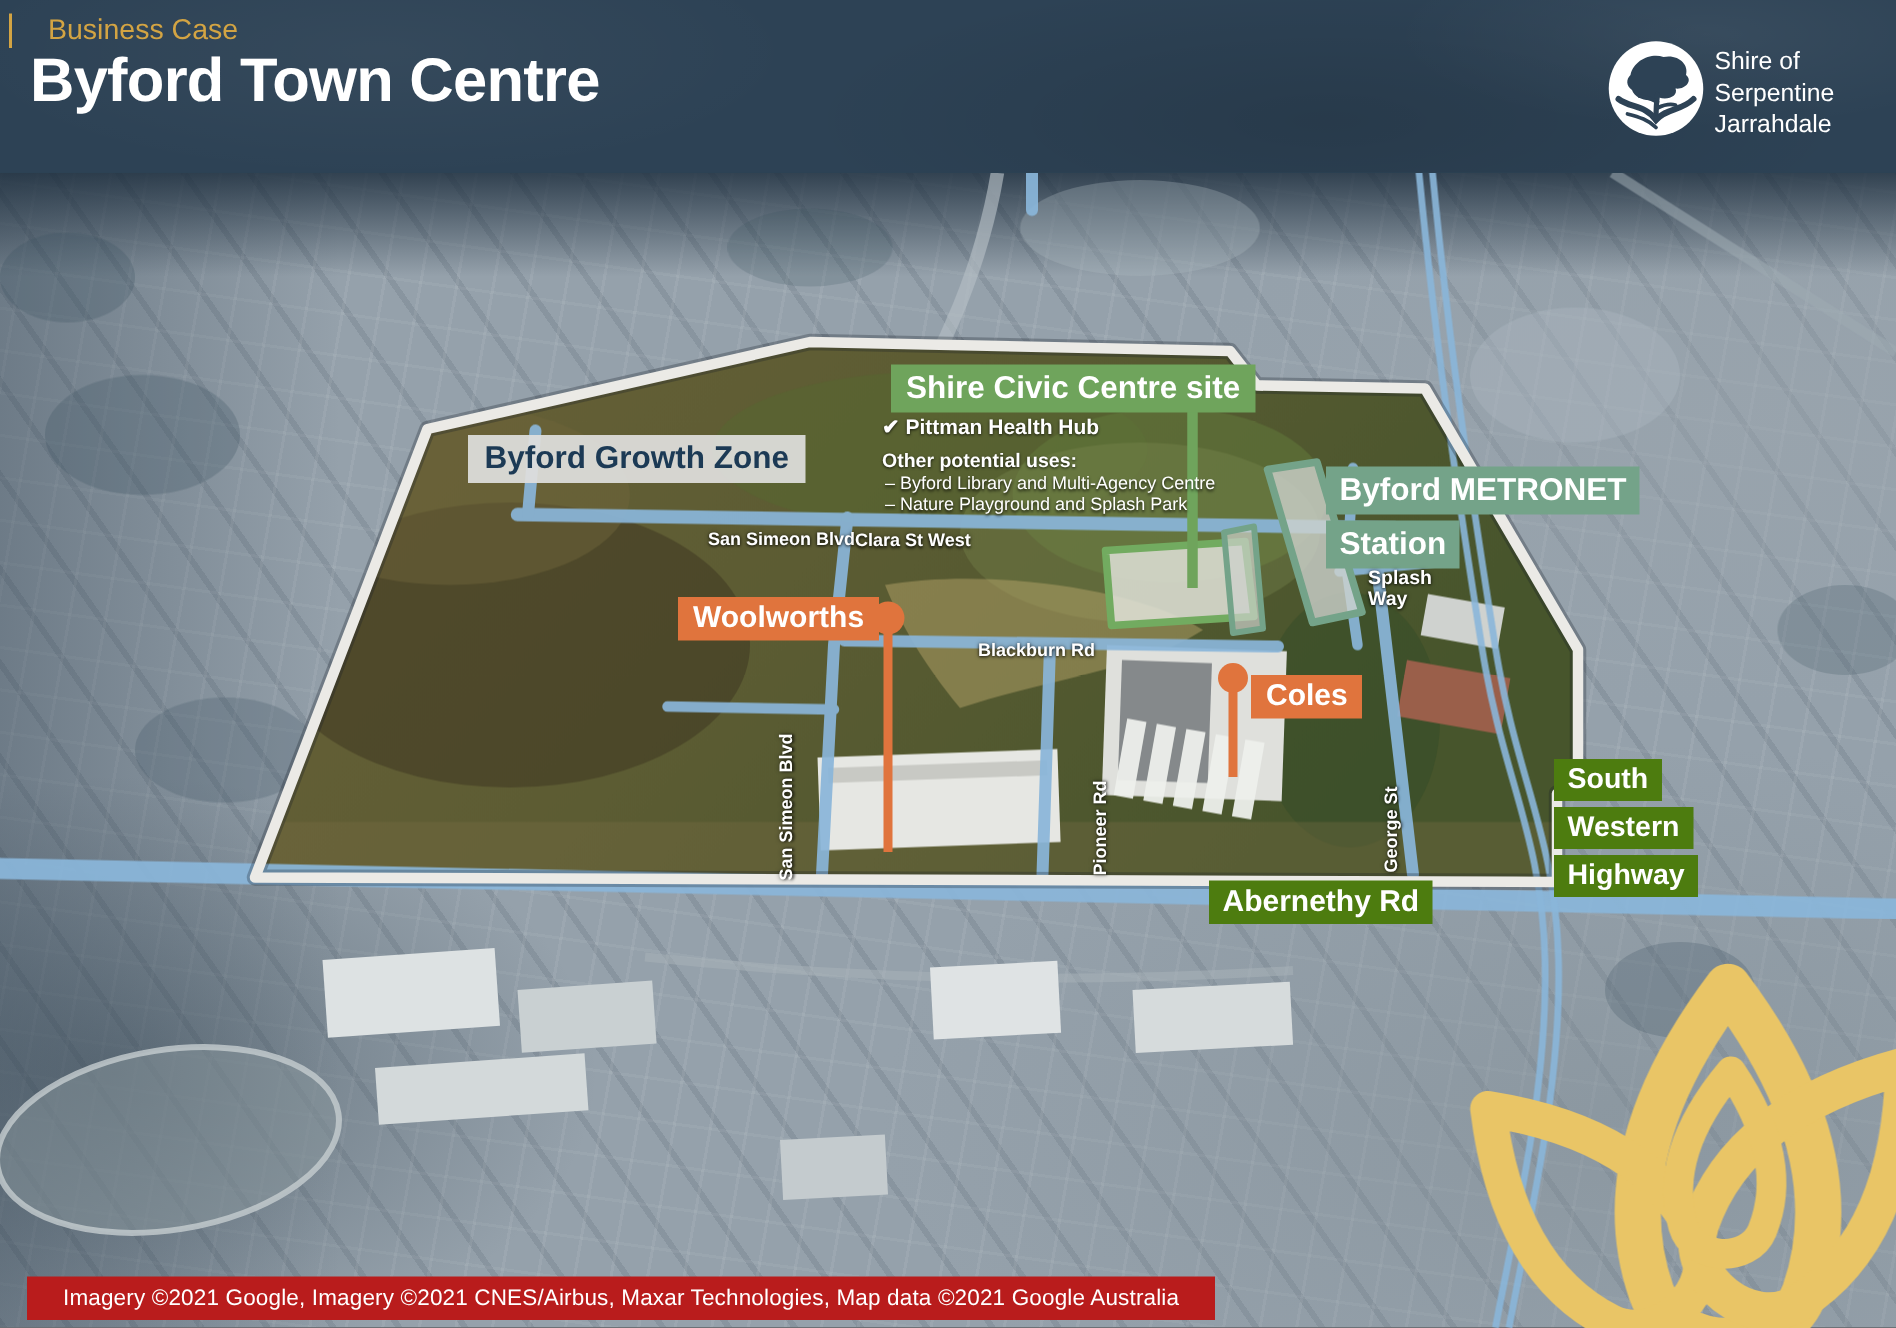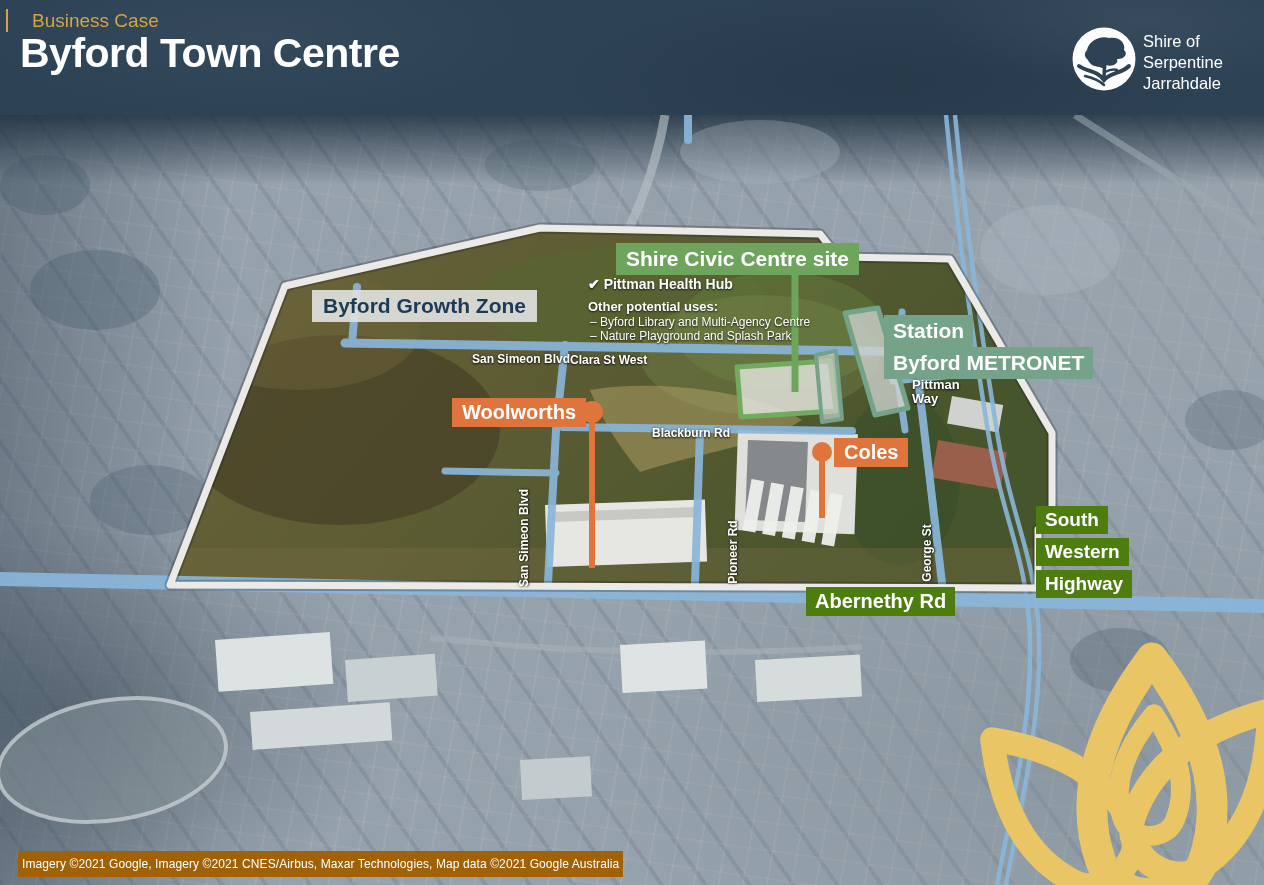--- a/index.html
+++ b/index.html
@@ -35,22 +35,22 @@
   .chip{display:inline-block;font-weight:bold;color:#fff;}
   .chip.green{background:#6fa45c;font-size:21px;padding:4px 10px;}
   .chip.sage{background:#74a389;font-size:21px;padding:4px 9px;}
   .chip.gray{background:rgba(223,223,221,.93);color:#1c3a55;font-size:21px;padding:4px 11px;}
   .chip.orange{background:#e0743d;font-size:20px;padding:3px 10px;}
   .chip.blue{background:#4d7c0f;font-size:19px;padding:3px 9px;}
   .maptext{color:#fff;font-weight:bold;text-shadow:0 1px 2px rgba(0,0,0,.75),0 0 3px rgba(0,0,0,.5);}
   .roadlab{font-size:12px;}
   .vert{transform:translate(-50%,-50%) rotate(-90deg);transform-origin:center;}
   .civic-detail{color:#fff;text-shadow:0 1px 2px rgba(0,0,0,.8);}
-  .attribution{position:absolute;left:18px;top:851px;z-index:25;background:#a16207;color:#fff;
-               font-size:12px;padding:6px 4px;letter-spacing:.1px;}
+  .attribution{position:absolute;left:18px;top:851px;z-index:25;background:#b91c1c;color:#fff;
+               font-size:15px;padding:6px 24px;letter-spacing:.1px;}
 </style>
 </head>
 <body>
 
 <div class="stage">
 
   <div class="header">
     <div class="eyebrow">Business Case</div>
     <div class="title">Byford Town Centre</div>
     <svg class="logo" viewBox="0 0 66 66">
@@ -190,45 +190,45 @@
       <use href="#petal" transform="translate(1072,822) rotate(-44)"></use>
       <use href="#petal" transform="translate(1195,806) rotate(38) scale(1.05)"></use>
       <use href="#petal" transform="translate(1150,790) rotate(3) scale(0.66)" stroke-width="30"></use>
     </g>
   </svg>
 
   <div class="lab" style="left:290px;top:290px;padding-left:22px;">
     <span class="chip gray">Byford Growth Zone</span>
   </div>
 
-  <div class="lab" style="left:616px;top:243px;">
+  <div class="lab" style="left:594px;top:243px;">
     <span class="chip green">Shire Civic Centre site</span>
   </div>
   <div class="lab civic-detail" style="left:588px;top:276px;font-size:14px;font-weight:bold;">
     <span>✔</span>
     <span>Pittman Health Hub</span>
   </div>
   <div class="lab civic-detail" style="left:588px;top:299px;font-size:13px;font-weight:bold;">Other potential uses:</div>
   <div class="lab civic-detail" style="left:590px;top:315px;font-size:12px;">–  Byford Library and Multi-Agency Centre</div>
   <div class="lab civic-detail" style="left:590px;top:329px;font-size:12px;">–  Nature Playground and Splash Park</div>
 
   <div class="lab" style="left:884px;top:311px;">
+    <div><span class="chip sage">Byford METRONET</span></div>
     <div style="margin-top:4px;"><span class="chip sage">Station</span></div>
-    <div><span class="chip sage">Byford METRONET</span></div>
   </div>
 
   <div class="lab maptext" style="left:912px;top:378px;font-size:13px;line-height:14px;">
-    <div>Pittman</div>
+    <div>Splash</div>
     <div>Way</div>
   </div>
 
   <div class="lab" style="left:452px;top:398px;">
     <span class="chip orange">Woolworths</span>
   </div>
-  <div class="lab" style="left:834px;top:438px;">
+  <div class="lab" style="left:834px;top:450px;">
     <span class="chip orange">Coles</span>
   </div>
 
   <div class="lab" style="left:1036px;top:506px;">
     <div><span class="chip blue">South</span></div>
     <div style="margin-top:4px;text-decoration:underline;"><span class="chip blue">Western</span></div>
     <div style="margin-top:4px;"><span class="chip blue">Highway</span></div>
   </div>
 
   <div class="lab" style="left:806px;top:587px;">

